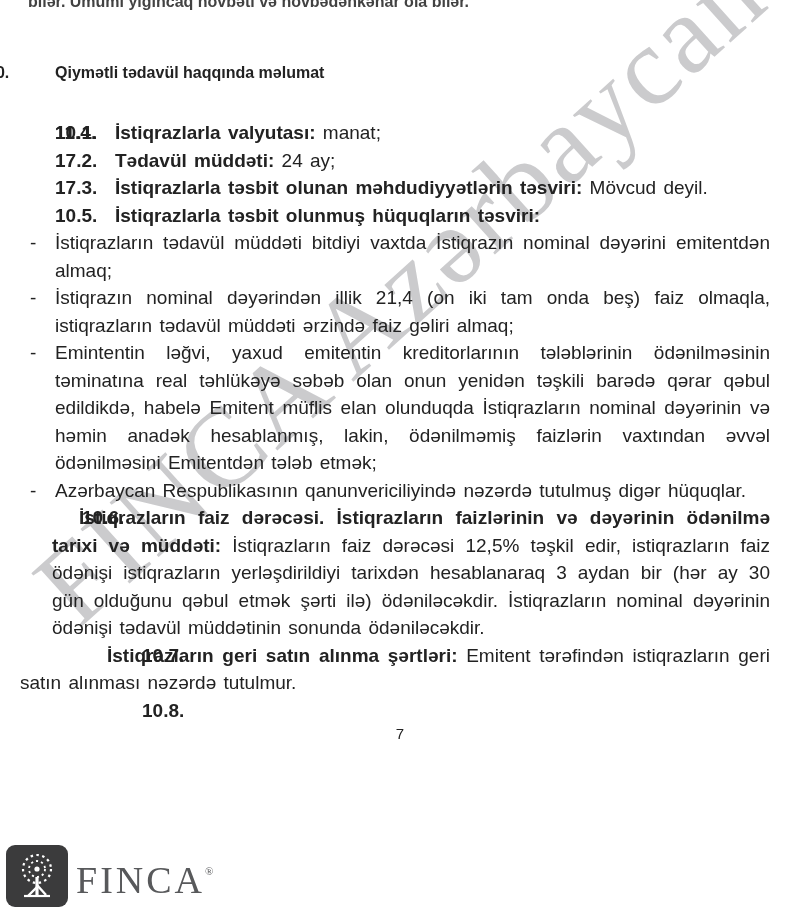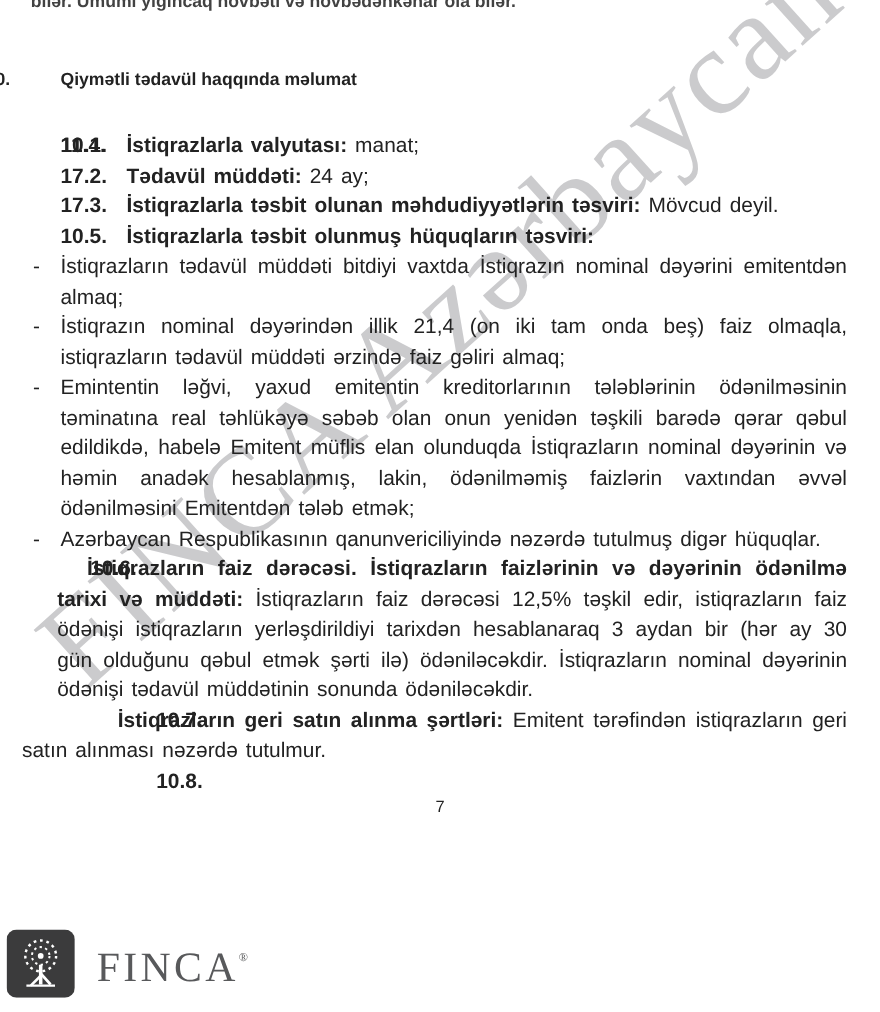--- a/index.html
+++ b/index.html
@@ -71,21 +71,21 @@
     position:absolute;left:6px;top:840px;
     display:flex;align-items:center;
     z-index:1;
   }
   .logo-square{width:62px;height:62px;display:block;}
   .wordmark{
     font-family:"Liberation Serif", serif;
     font-size:38px;
     letter-spacing:3px;
     color:#58595b;
-    margin-left:20px;
+    margin-left:8px;
     line-height:62px;
   }
   .wordmark sup{font-size:11px;vertical-align:18px;letter-spacing:0;}
 </style>
 </head>
 <body>
 
 <div class="page">
 
   <div class="watermark">FINCA Azərbaycan</div>

